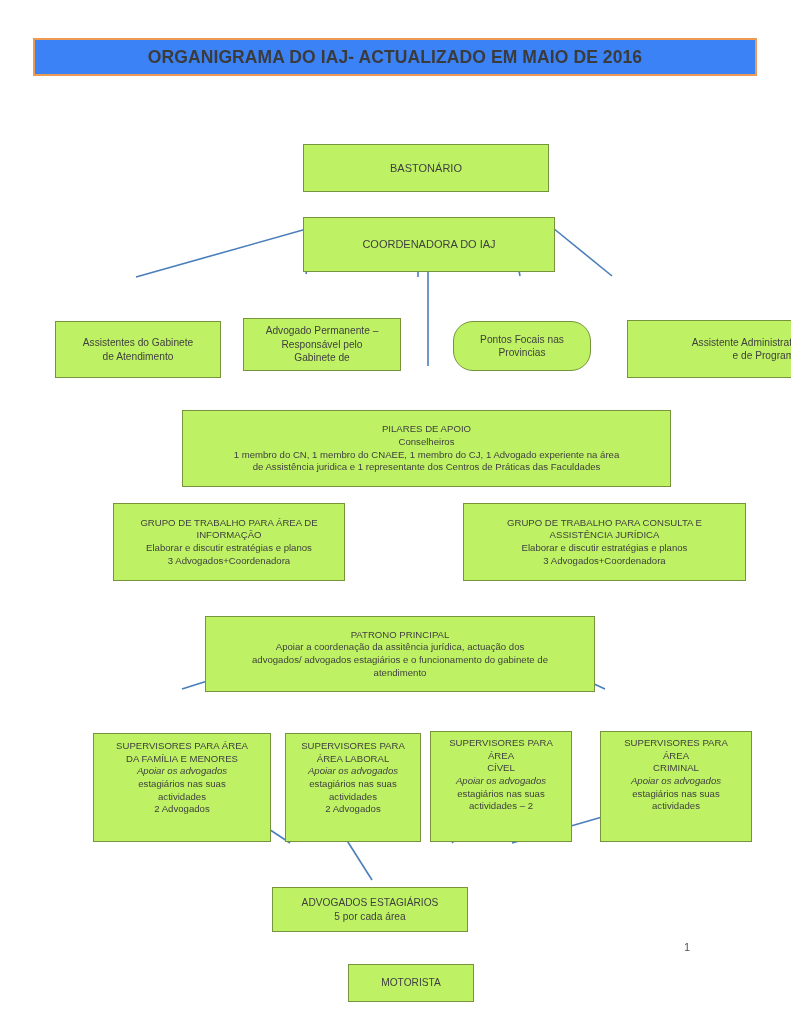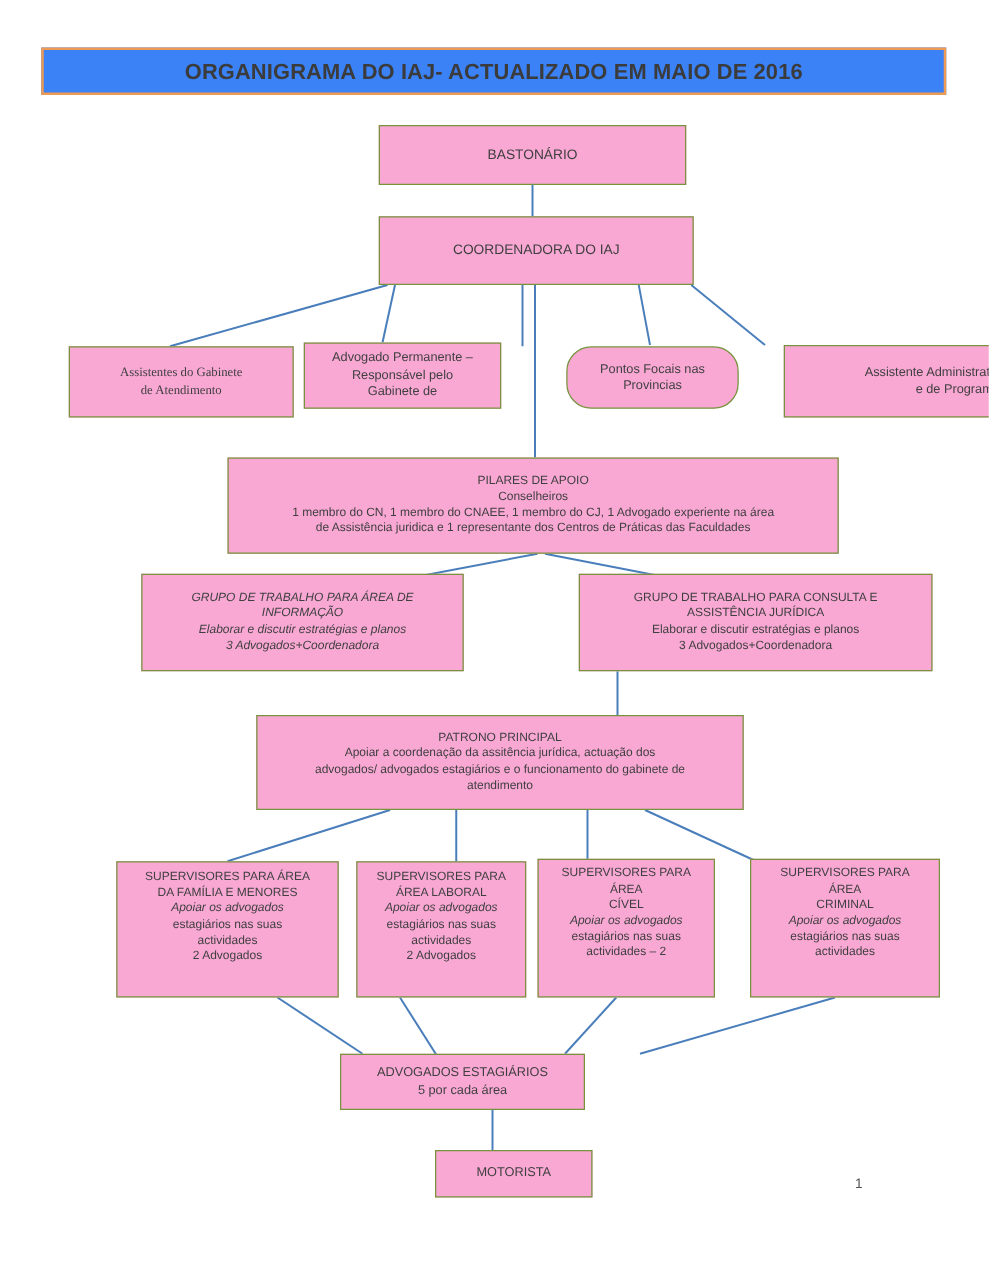--- a/index.html
+++ b/index.html
@@ -27,28 +27,29 @@
     font-size:17.5px;
     font-weight:bold;
     color:#3b3b3b;
     letter-spacing:.1px;
     white-space:nowrap;
   }
 
   .node{
     position:absolute;
     box-sizing:border-box;
-    background:#f9a8d4;
+    background:#bef264;
     border:1.5px solid #77933C;
     display:flex;
     align-items:center;
     justify-content:center;
     text-align:center;
     color:#3f3f3f;
     overflow:hidden;
+    margin-top:44px;
   }
   .node .inner{
     width:100%;
     padding:0 5px;
     box-sizing:border-box;
     line-height:1.32;
   }
   .node .ln{display:block;}
   .ital{font-style:italic;}
 
@@ -108,21 +109,21 @@
       <span class="ln">BASTONÁRIO</span>
     </div>
   </div>
 
   <div class="node f11" style="left:303px;top:173px;width:252px;height:55px;">
     <div class="inner">
       <span class="ln">COORDENADORA DO IAJ</span>
     </div>
   </div>
 
-  <div class="node f10" style="left:55px;top:277px;width:180px;height:57px;font-family:Liberation Serif, serif;">
+  <div class="node f10" style="left:55px;top:277px;width:166px;height:57px;">
     <div class="inner">
       <span class="ln">Assistentes do Gabinete</span>
       <span class="ln">de Atendimento</span>
     </div>
   </div>
 
   <div class="node f10" style="left:243px;top:274px;width:158px;height:53px;">
     <div class="inner">
       <span class="ln">Advogado Permanente –</span>
       <span class="ln">Responsável pelo</span>
@@ -146,21 +147,21 @@
 
   <div class="node f95" style="left:182px;top:366px;width:489px;height:77px;">
     <div class="inner">
       <span class="ln">PILARES DE APOIO</span>
       <span class="ln">Conselheiros</span>
       <span class="ln">1 membro do CN, 1 membro do CNAEE, 1 membro do CJ, 1 Advogado experiente na área</span>
       <span class="ln">de Assistência juridica e 1 representante dos Centros de Práticas das Faculdades</span>
     </div>
   </div>
 
-  <div class="node f95" style="left:113px;top:459px;width:258px;height:78px;font-style:italic;">
+  <div class="node f95" style="left:113px;top:459px;width:232px;height:78px;">
     <div class="inner">
       <span class="ln">GRUPO DE TRABALHO PARA ÁREA DE</span>
       <span class="ln">INFORMAÇÃO</span>
       <span class="ln">Elaborar e discutir estratégias e planos</span>
       <span class="ln">3 Advogados+Coordenadora</span>
     </div>
   </div>
 
   <div class="node f95" style="left:463px;top:459px;width:283px;height:78px;">
     <div class="inner">

